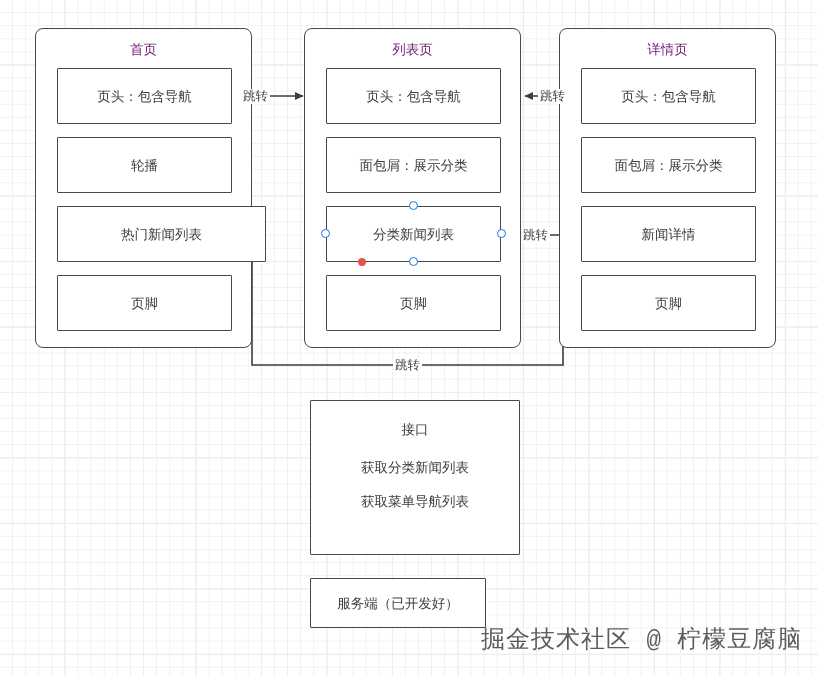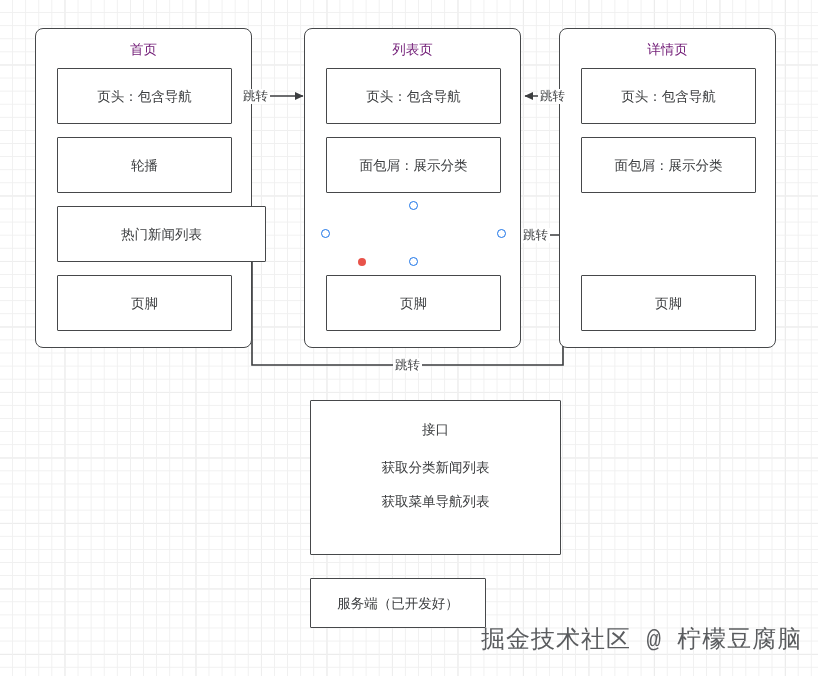--- a/index.html
+++ b/index.html
@@ -167,44 +167,50 @@
 
   <div class="node group-box" style="left:304px; top:28px; width:217px; height:320px;">
     <div class="group-title">列表页</div>
   </div>
   <div class="node leaf" style="left:326px; top:68px; width:175px; height:56px;">
     <span>页头：包含导航</span>
   </div>
   <div class="node leaf" style="left:326px; top:137px; width:175px; height:56px;">
     <span>面包屑：展示分类</span>
   </div>
+  <div class="node leaf" style="left:326px; top:206px; width:175px; height:56px;">
+    <span>分类新闻列表</span>
+  </div>
   <div class="node leaf" style="left:326px; top:275px; width:175px; height:56px;">
     <span>页脚</span>
   </div>
 
   <div class="handle" style="left:409px; top:201px;"></div>
   <div class="handle" style="left:321px; top:229px;"></div>
   <div class="handle" style="left:497px; top:229px;"></div>
   <div class="handle" style="left:409px; top:257px;"></div>
   <div class="handle-red" style="left:358px; top:258px;"></div>
 
   <div class="node group-box" style="left:559px; top:28px; width:217px; height:320px;">
     <div class="group-title">详情页</div>
   </div>
   <div class="node leaf" style="left:581px; top:68px; width:175px; height:56px;">
     <span>页头：包含导航</span>
   </div>
   <div class="node leaf" style="left:581px; top:137px; width:175px; height:56px;">
     <span>面包屑：展示分类</span>
   </div>
+  <div class="node leaf" style="left:581px; top:206px; width:175px; height:56px;">
+    <span>新闻详情</span>
+  </div>
   <div class="node leaf" style="left:581px; top:275px; width:175px; height:56px;">
     <span>页脚</span>
   </div>
 
-  <div class="node leaf multi" style="left:310px; top:400px; width:251px; height:155px;">
+  <div class="node leaf multi" style="left:310px; top:400px; width:210px; height:155px;">
     <span class="line first">接口</span>
     <span class="line api">获取分类新闻列表</span>
     <span class="line api">获取菜单导航列表</span>
   </div>
 
   <div class="node leaf" style="left:310px; top:578px; width:176px; height:50px;">
     <span>服务端（已开发好）</span>
   </div>
 
   <div class="edge-label" style="left:241px; top:89px;">跳转</div>

